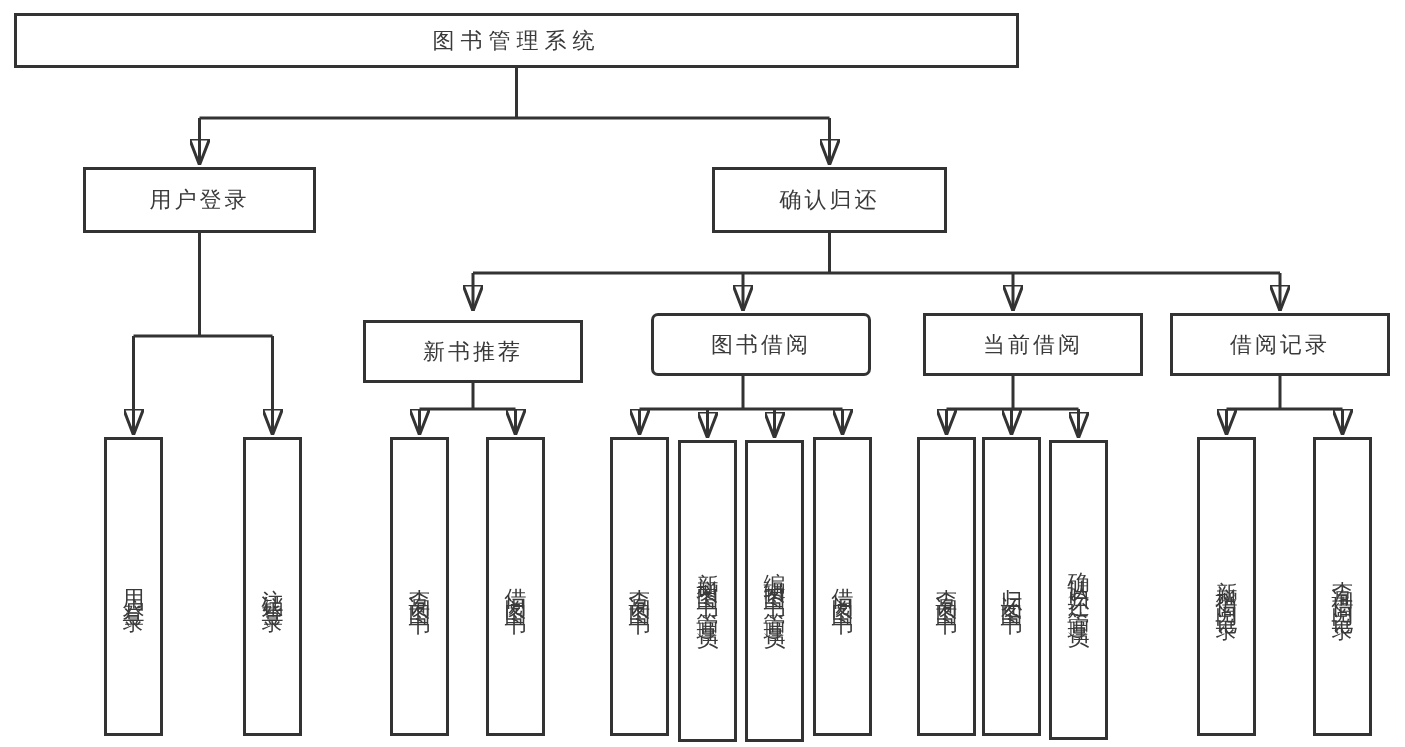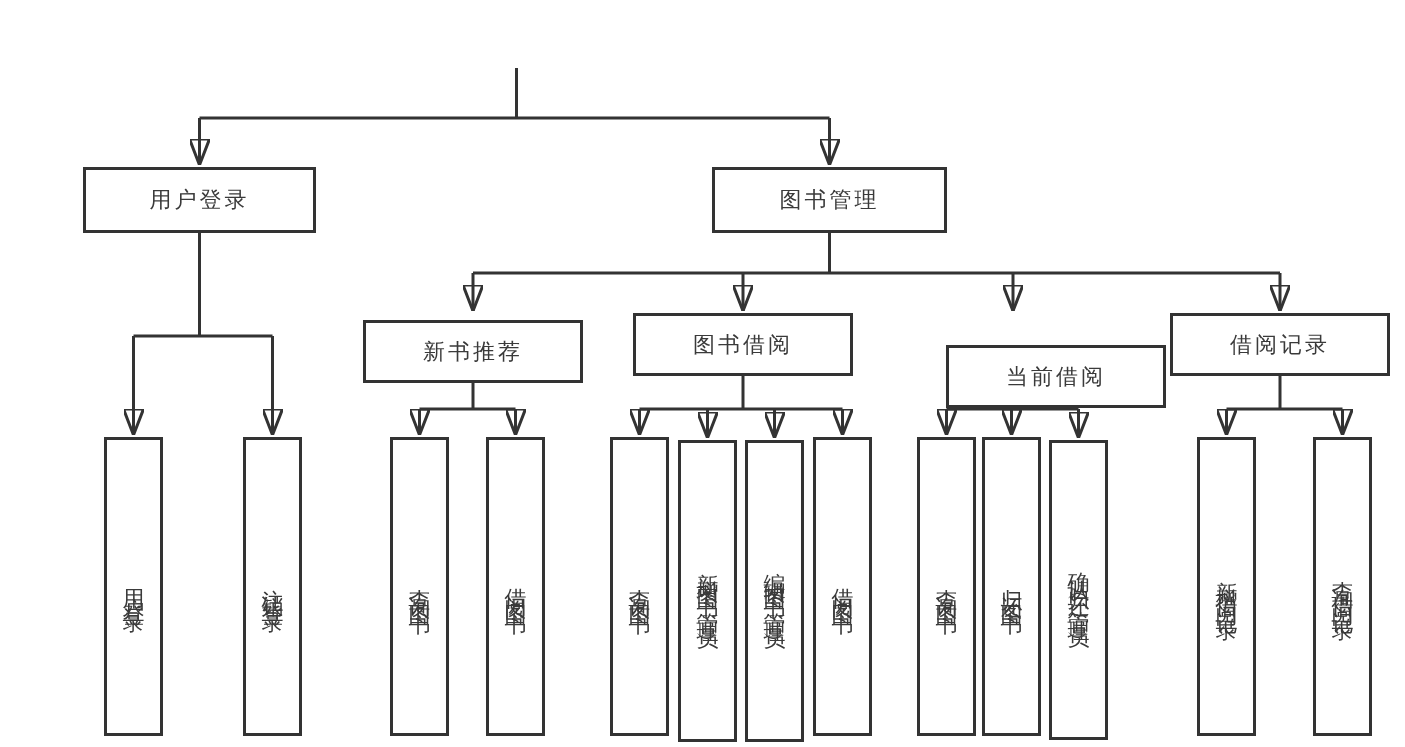--- a/index.html
+++ b/index.html
@@ -117,27 +117,28 @@
     </g>
 
     <g>
       <path d="M1280,376 V409"></path>
       <path d="M1226.5,409 H1342.5"></path>
       <path d="M1226.5,409 V435" marker-end="url(#arrow)"></path>
       <path d="M1342.5,409 V435" marker-end="url(#arrow)"></path>
     </g>
   </svg>
 
+  <div class="node h-node root-node">图书管理系统</div>
 
   <div class="node h-node l2-node" style="left:83px;">用户登录</div>
-  <div class="node h-node l2-node" style="left:712px; width:235px;">图书管理</div>
+  <div class="node h-node l2-node" style="left:712px; width:235px;">确认归还</div>
 
   <div class="node h-node l3-node" style="left:363px;margin-top:7px;">新书推荐</div>
-  <div class="node h-node l3-node" style="left:633px;">图书借阅</div>
-  <div class="node h-node l3-node" style="left:946px;margin-top:32px;">当前借阅</div>
+  <div class="node h-node l3-node" style="left:651px;border-radius:7px;">图书借阅</div>
+  <div class="node h-node l3-node" style="left:923px;">当前借阅</div>
   <div class="node h-node l3-node" style="left:1170px;">借阅记录</div>
 
   <div class="node leaf" style="left:104px;">用户登录</div>
   <div class="node leaf" style="left:243px;">注销登录</div>
 
   <div class="node leaf" style="left:390px;">查询图书</div>
   <div class="node leaf" style="left:486px;">借阅图书</div>
 
   <div class="node leaf" style="left:610px;">查询图书</div>
   <div class="node leaf leaf-tall" style="left:678px;">新增图书（管理员）</div>

